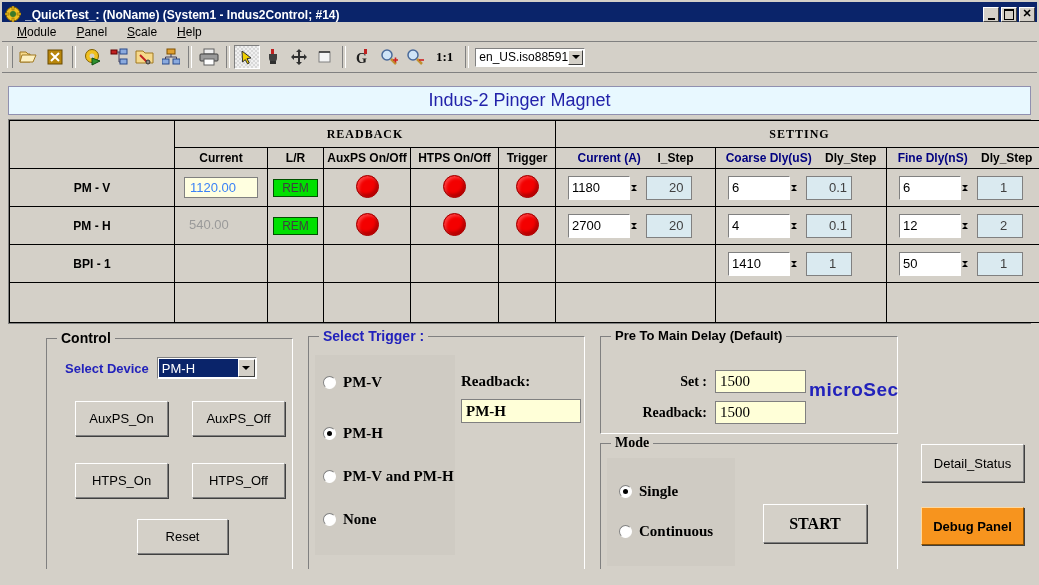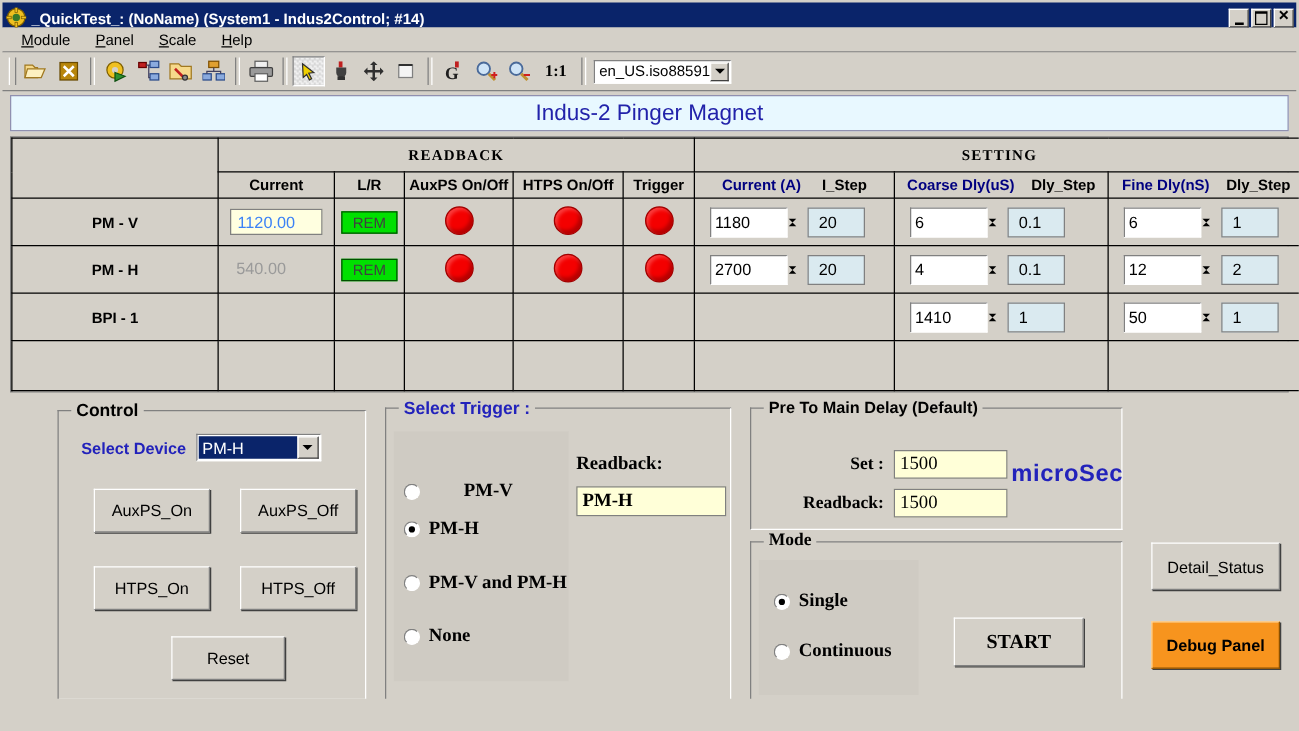--- a/index.html
+++ b/index.html
@@ -75,21 +75,21 @@
     width:16px;height:15px;margin-right:1px;background:#d4d0c8;
     border:1px solid;border-color:#ffffff #404040 #404040 #ffffff;
     display:flex;align-items:center;justify-content:center;box-sizing:border-box;
   }
   .caret{width:0;height:0;border-left:4px solid transparent;border-right:4px solid transparent;border-top:4px solid #000;}
 
   
   .client{position:relative;background:#d4d0c8;padding:0;height:489px;box-sizing:border-box;}
 
   .page-title-bar{
-    margin:3px 6px 0 6px;height:29px;background:#e8f8ff;
+    margin:13px 6px 0 6px;height:29px;background:#e8f8ff;
     border:1px solid #9090b0;
     display:flex;align-items:center;justify-content:center;
     box-sizing:border-box;
   }
   .page-title{
     font-size:18px;color:#2222aa;font-family:"Liberation Sans",sans-serif;
   }
 
   
   .tbl-wrap{margin:4px 6px 0 6px;border:1px solid #808080;background:#d4d0c8;box-sizing:border-box;}
@@ -133,22 +133,22 @@
     width:62px;height:24px;background:#fff;
     border:1px solid;border-color:#808080 #ffffff #ffffff #808080;
     font-size:13px;color:#000;padding-left:3px;line-height:22px;text-align:left;
     box-sizing:border-box;overflow:hidden;white-space:nowrap;
   }
   .spin .btns{display:flex;flex-direction:column;margin-left:1px;}
   .ar-up{width:0;height:0;border-left:3px solid transparent;border-right:3px solid transparent;border-bottom:3px solid #000;}
   .ar-dn{width:0;height:0;border-left:3px solid transparent;border-right:3px solid transparent;border-top:3px solid #000;}
   .step-field{
     display:inline-block;width:46px;height:24px;line-height:22px;
-    background:#daeaf0;border:1px solid #808080;color:#000000;font-size:13px;
-    text-align:left;padding-left:8px;box-sizing:border-box;vertical-align:middle;
+    background:#daeaf0;border:1px solid #808080;color:#404040;font-size:13px;
+    text-align:left;padding-left:22px;box-sizing:border-box;vertical-align:middle;
   }
   .pair{display:flex;align-items:center;justify-content:flex-start;gap:9px;padding-left:12px;}
 
   
   .bottom{position:relative;margin:8px 6px 0 6px;height:250px;}
   .gbox{
     position:absolute;border:1px solid;
     border-color:#808080 #ffffff #ffffff #808080;
     background:#d4d0c8;box-sizing:border-box;
   }
@@ -599,21 +599,21 @@
         <div class="btn" id="b-auxoff">AuxPS_Off</div>
         <div class="btn" id="b-htpson">HTPS_On</div>
         <div class="btn" id="b-htpsoff">HTPS_Off</div>
         <div class="btn" id="b-reset">Reset</div>
       </div>
 
       <div class="gbox" id="g-trigger">
         <span class="legend blue">Select Trigger :</span>
         <div class="trig-shade"></div>
 
-        <div class="radio-row" style="left:14px;top:58px;gap:28px;">
+        <div class="radio-row" style="left:14px;top:37px;">
           <span class="radio"></span>
           <span class="radio-label">PM-V</span>
         </div>
         <div class="radio-row" style="left:14px;top:88px;">
           <span class="radio">
               <i class="dot"></i>
             </span>
           <span class="radio-label">PM-H</span>
         </div>
         <div class="radio-row" style="left:14px;top:131px;">

